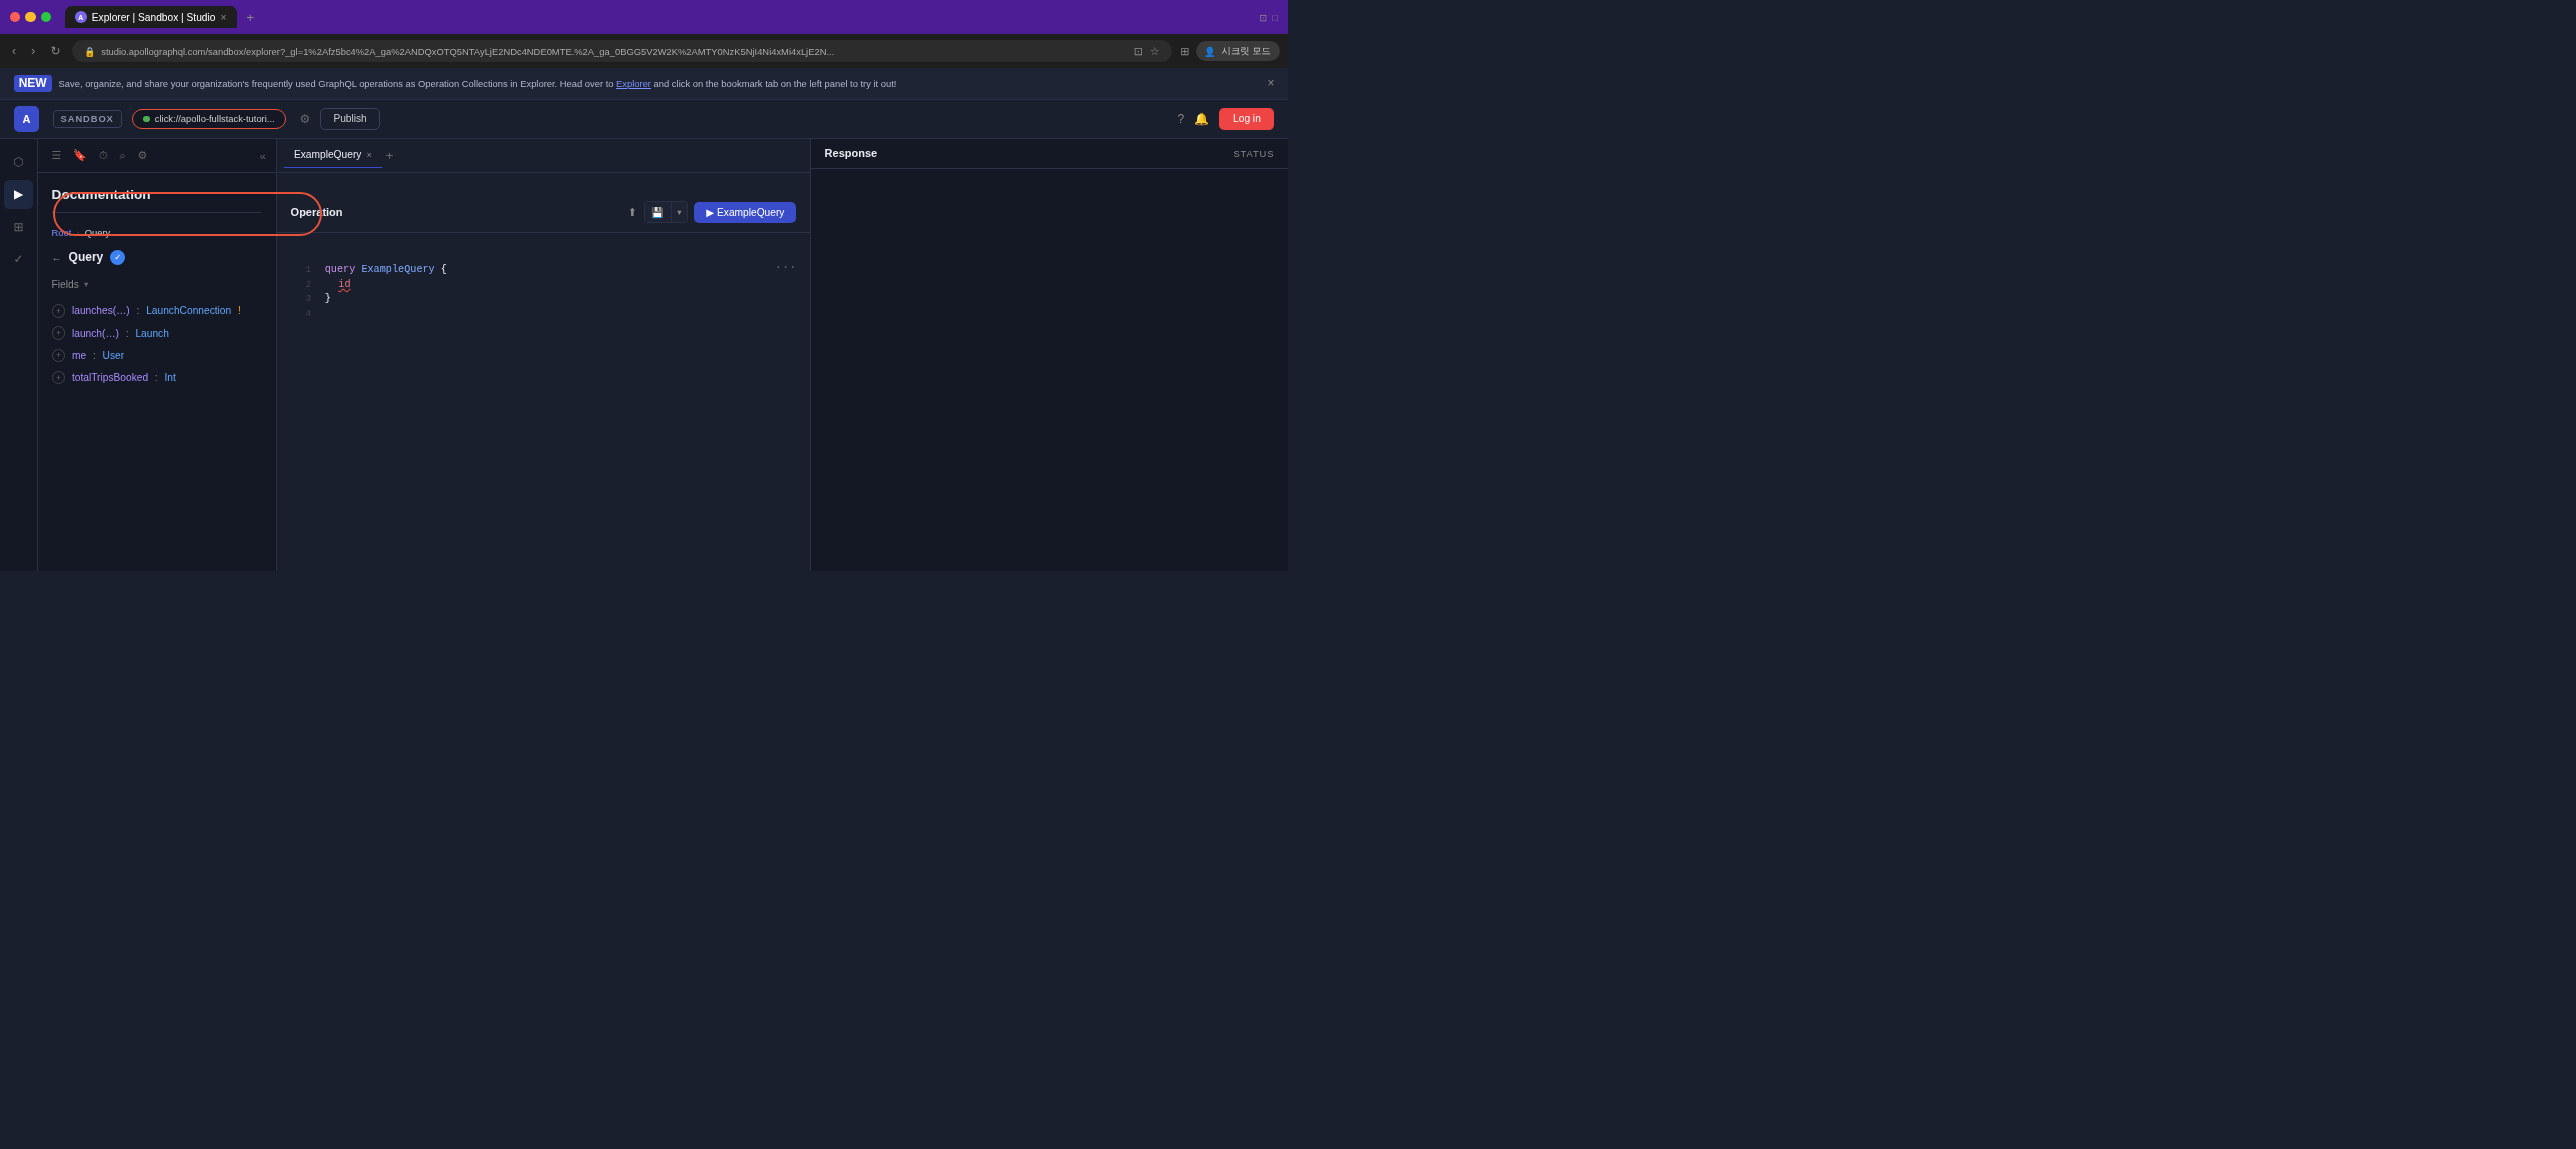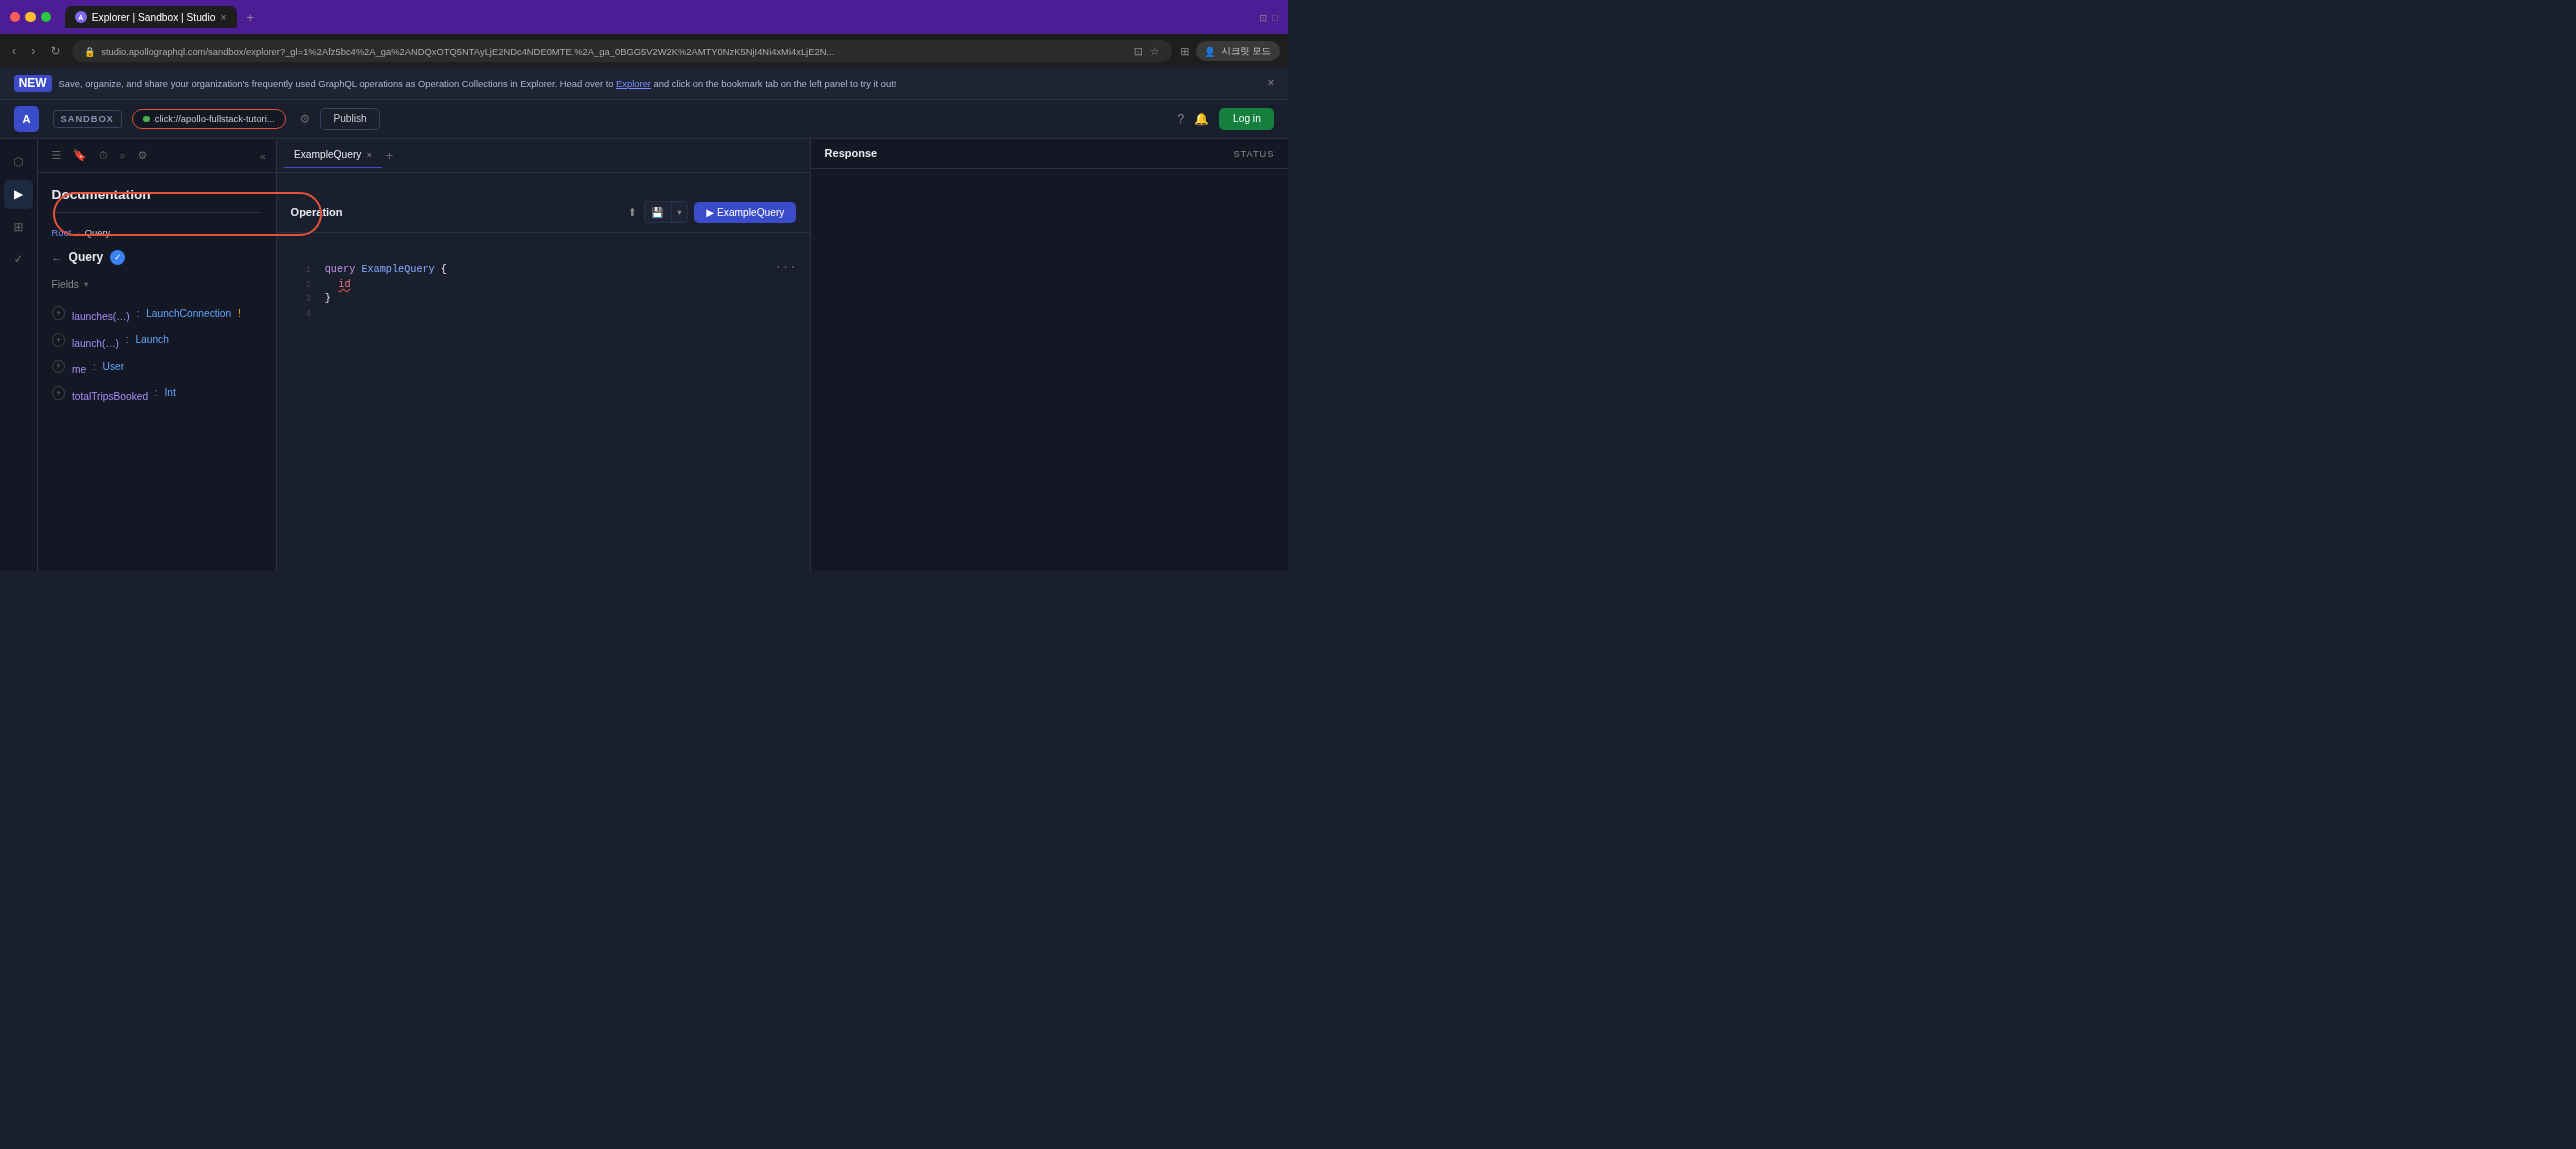--- a/index.html
+++ b/index.html
@@ -46,21 +46,21 @@
     .apollo-logo { width: 25.6px; height: 25.6px; background: #3b4cca; border-radius: 5.1px; display: flex; align-items: center; justify-content: center; font-weight: bold; font-size: 11px; color: white; margin-right: 3.4px; }
     .sandbox-badge { background: transparent; border: 0.9px solid #3a4060; border-radius: 3.4px; padding: 2.6px 6.8px; font-size: 9.4px; color: #8892aa; font-weight: bold; letter-spacing: 0.9px; }
     .endpoint-pill { display: flex; align-items: center; gap: 5.1px; background: #141824; border: 1.7px solid #e8513a; border-radius: 17px; padding: 3.4px 10.2px; font-size: 9.4px; color: #ccc; }
     .endpoint-dot { width: 6.8px; height: 6.8px; border-radius: 50%; background: #4caf50; }
     .endpoint-text { color: #ccc; }
     .settings-icon-btn { color: #666; cursor: pointer; font-size: 12px; margin-left: 3.4px; }
     .publish-btn { background: transparent; border: 0.9px solid #3a4060; border-radius: 5.1px; padding: 4.3px 12px; font-size: 10.2px; color: #ccc; cursor: pointer; }
     .header-right { margin-left: auto; display: flex; align-items: center; gap: 10.2px; }
     .help-btn { color: #888; cursor: pointer; font-size: 12px; }
     .notif-btn { color: #888; cursor: pointer; font-size: 12px; }
-    .login-btn { background: #15803d; border-radius: 5.1px; padding: 5.1px 13.6px; font-size: 10.2px; color: #fff; cursor: pointer; border: none; }
+    .login-btn { background: #ef4444; border-radius: 5.1px; padding: 5.1px 13.6px; font-size: 10.2px; color: #fff; cursor: pointer; border: none; }
 
     
     .annotation-circle { position: absolute; top: 124px; left: 53px; width: 269px; height: 44px; border: 2.6px solid #e8513a; border-radius: 25.6px; pointer-events: none; z-index: 100; }
 
     
     .main-layout { display: flex; flex: 1; overflow: hidden; }
 
     
     .sidebar-icons { width: 38px; background: #141824; border-right: 0.9px solid #2a3045; display: flex; flex-direction: column; align-items: center; padding: 8.5px 0; gap: 3.4px; }
     .sidebar-icon-btn { width: 29px; height: 29px; display: flex; align-items: center; justify-content: center; border-radius: 5.1px; color: #666; cursor: pointer; font-size: 12px; }
@@ -84,21 +84,21 @@
     .back-btn { color: #888; cursor: pointer; font-size: 10.2px; }
     .query-title { font-size: 12px; font-weight: 600; color: #e8eaf0; }
     .verified-icon { width: 15.4px; height: 15.4px; background: #3b82f6; border-radius: 50%; display: flex; align-items: center; justify-content: center; font-size: 8.5px; color: white; }
 
     .fields-section { margin-top: 6.8px; }
     .fields-header { display: flex; align-items: center; gap: 5.1px; font-size: 10.2px; color: #888; margin-bottom: 10.2px; }
     .fields-caret { font-size: 8.5px; color: #666; }
 
     .field-item { display: flex; align-items: center; gap: 6.8px; padding: 4.3px 0; font-size: 10.2px; color: #ccc; cursor: pointer; }
     .field-add-btn { width: 13.6px; height: 13.6px; border-radius: 50%; border: 0.9px solid #444; display: flex; align-items: center; justify-content: center; font-size: 8.5px; color: #666; cursor: pointer; }
-    .field-name { color: #a78bfa; margin-top: 7px; }
+    .field-name { color: #a78bfa; }
     .field-colon { color: #888; }
     .field-type { color: #60a5fa; }
     .field-exclaim { color: #f59e0b; }
 
     
     .center-panel { flex: 1; display: flex; flex-direction: column; background: #1a1f2e; gap: 20px; }
     .tabs-bar { display: flex; align-items: center; border-bottom: 0.9px solid #2a3045; padding: 0 6.8px; height: 34px; }
     .query-tab { display: flex; align-items: center; gap: 5.1px; padding: 6.8px 10.2px; font-size: 10.2px; color: #e8eaf0; border-bottom: 1.7px solid #3b4cca; cursor: pointer; }
     .tab-close-btn { color: #888; font-size: 9.4px; cursor: pointer; }
     .add-tab-btn { color: #666; font-size: 13.6px; cursor: pointer; margin-left: 3.4px; }

